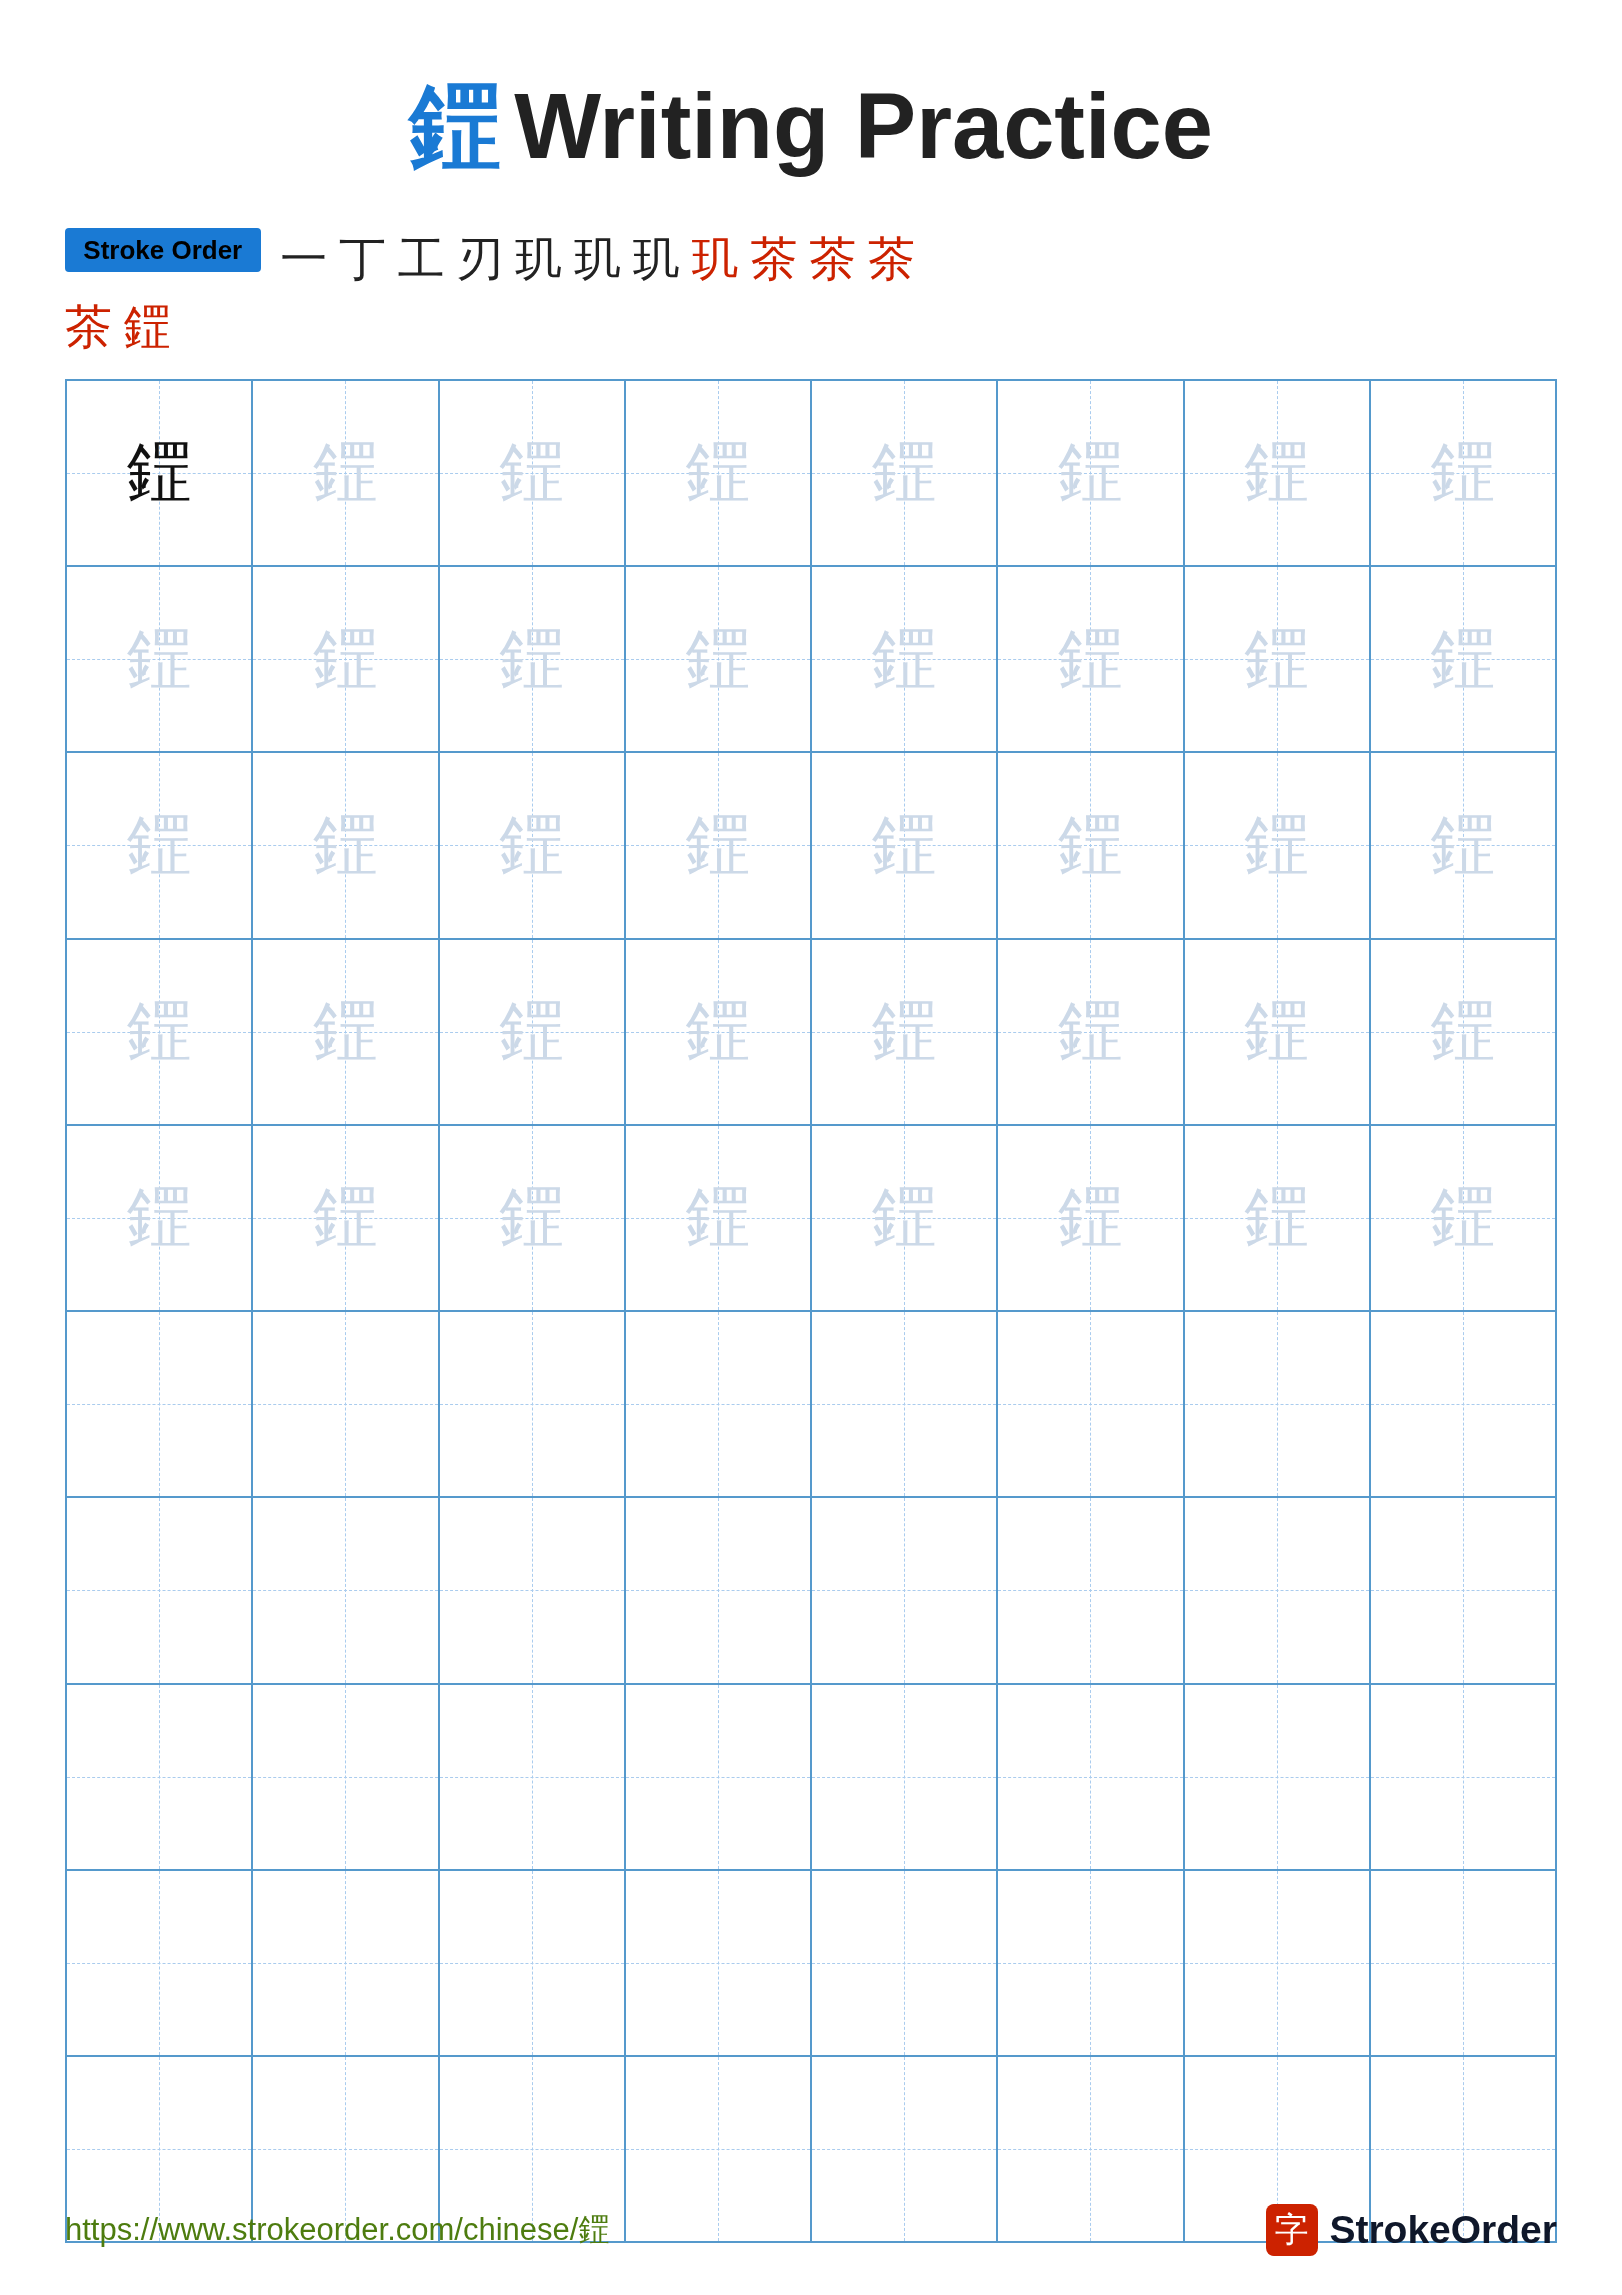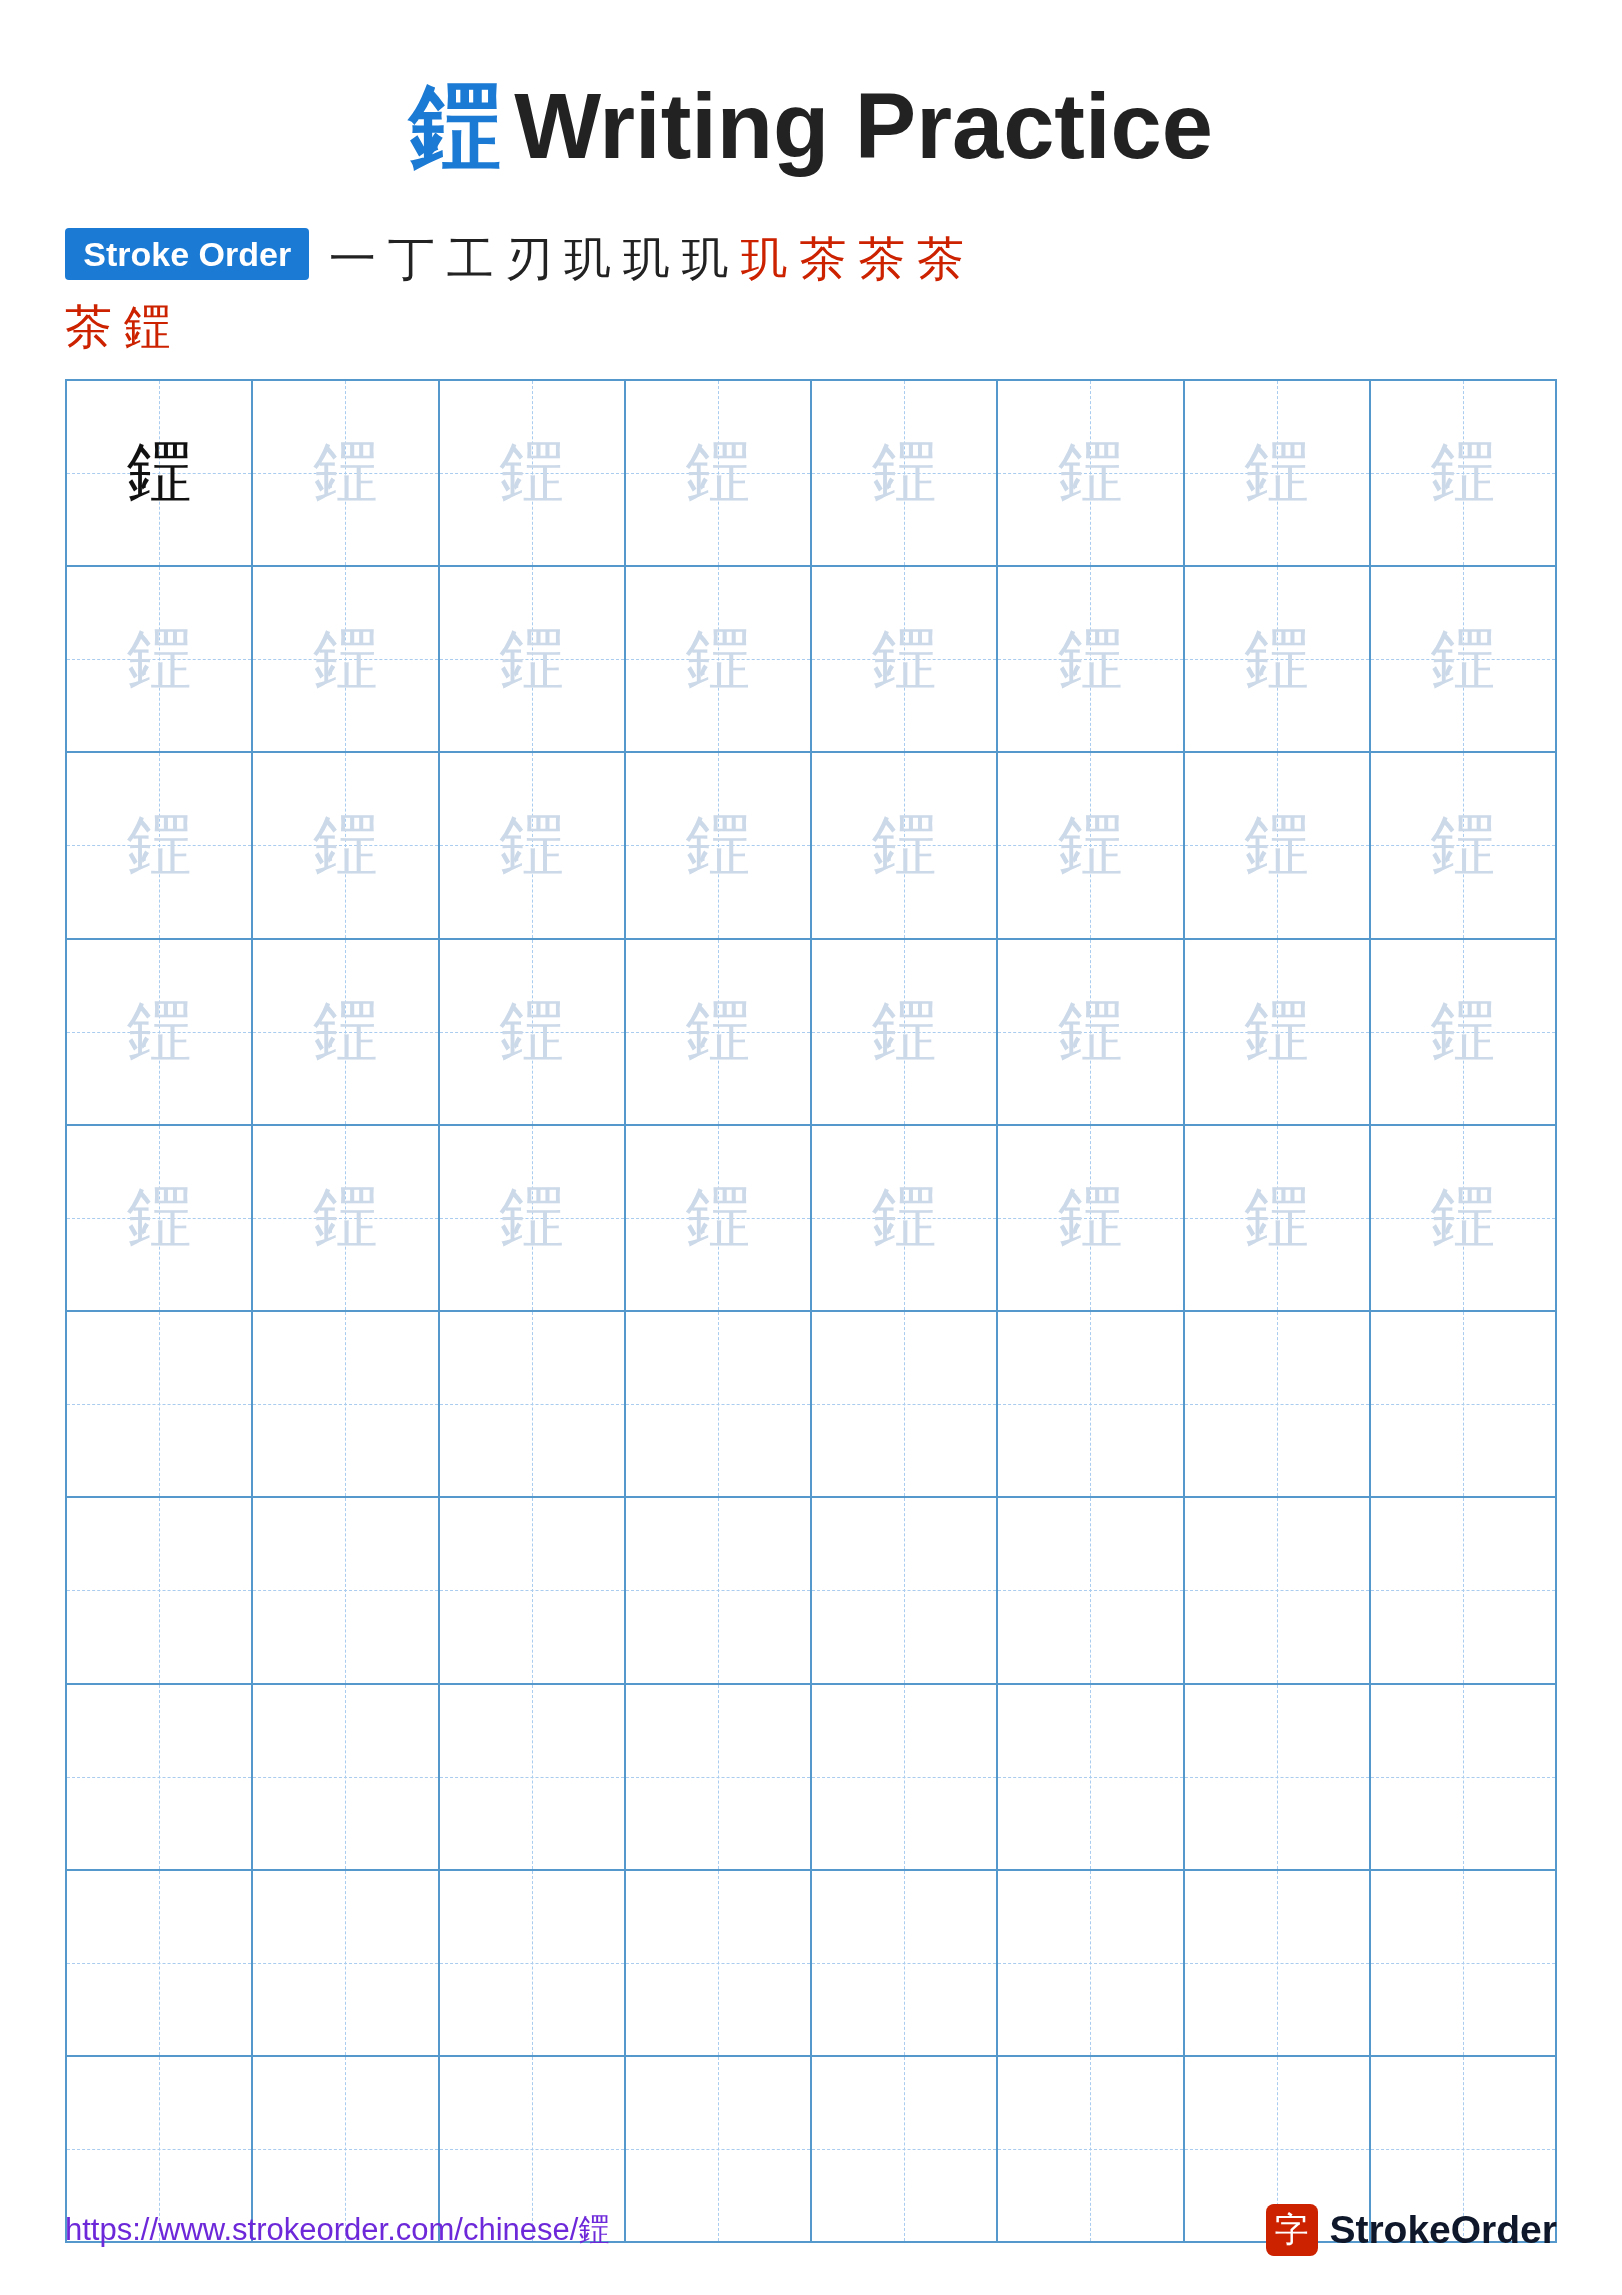--- a/index.html
+++ b/index.html
@@ -41,23 +41,23 @@
     
     .stroke-order-section {
       display: flex;
       align-items: flex-start;
       flex-wrap: wrap;
       margin-bottom: 19.6px;
       gap: 0px;
     }
     .stroke-order-badge {
       background: #1a7ad4;
-      color: #ffffff;
+      color: #000000;
       font-family: Arial, sans-serif;
-      font-size: 34px;
+      font-size: 26px;
       font-weight: bold;
       padding: 6.5px 18.3px;
       border-radius: 3.9px;
       margin-right: 19.6px;
       white-space: nowrap;
       flex-shrink: 0;
     }
     .stroke-sequence {
       display: flex;
       flex-wrap: wrap;
@@ -140,21 +140,21 @@
     .footer {
       position: absolute;
       bottom: 39px;
       left: 65px;
       right: 65px;
       display: flex;
       align-items: center;
       justify-content: space-between;
     }
     .footer-url {
-      color: #6d28d9;
+      color: #4d7c0f;
       font-family: Arial, sans-serif;
       font-size: 31px;
       text-decoration: none;
     }
     .footer-brand {
       display: flex;
       align-items: center;
       gap: 11.8px;
     }
     .footer-brand-icon {

